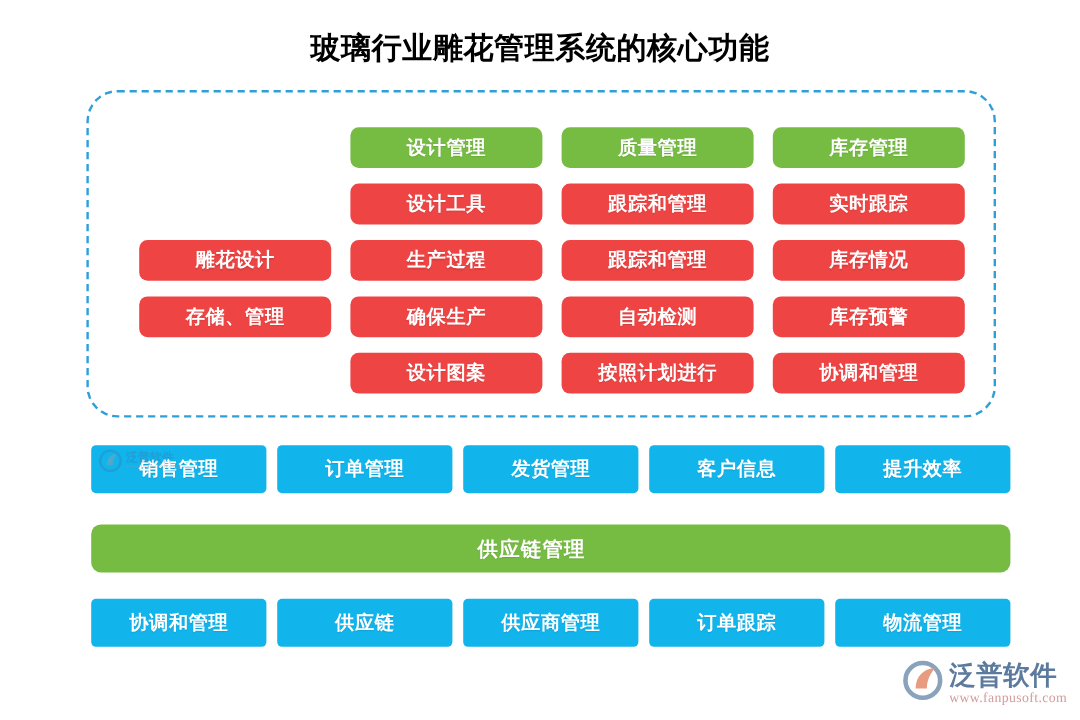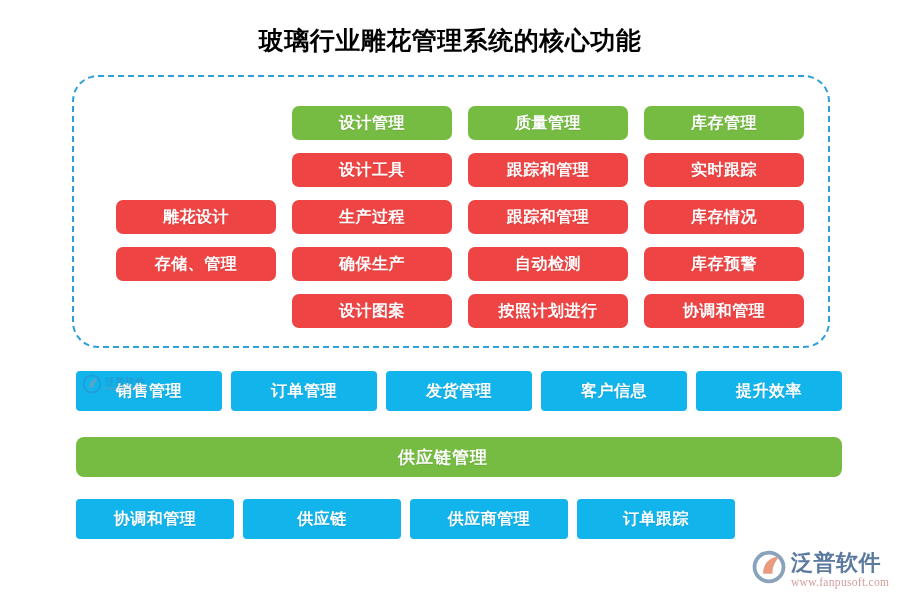--- a/index.html
+++ b/index.html
@@ -249,20 +249,21 @@
 
 <div id="supply-chain-bar">
   <span class="bar-label">供应链管理</span>
 </div>
 
 <div class="five-row" id="supply-detail-row">
   <div class="pill5">协调和管理</div>
   <div class="pill5">供应链</div>
   <div class="pill5">供应商管理</div>
   <div class="pill5">订单跟踪</div>
+  <div class="pill5">物流管理</div>
 </div>
 
 <div id="brand-logo">
   <svg width="34" height="34" viewBox="0 0 40 40">
     <path d="M20 3 A17 17 0 1 0 20 37 A17 17 0 1 0 20 3 Z" fill="none" stroke="#8aa3bd" stroke-width="4.5"></path>
     <path d="M13 28 C13 15 22 8 32 8 C26.5 14 24 20.5 24 28 Z" fill="#e89b7f"></path>
   </svg>
   <span class="logo-text">
     <span class="logo-name">泛普软件</span>
     <span class="logo-url">www.fanpusoft.com</span>

